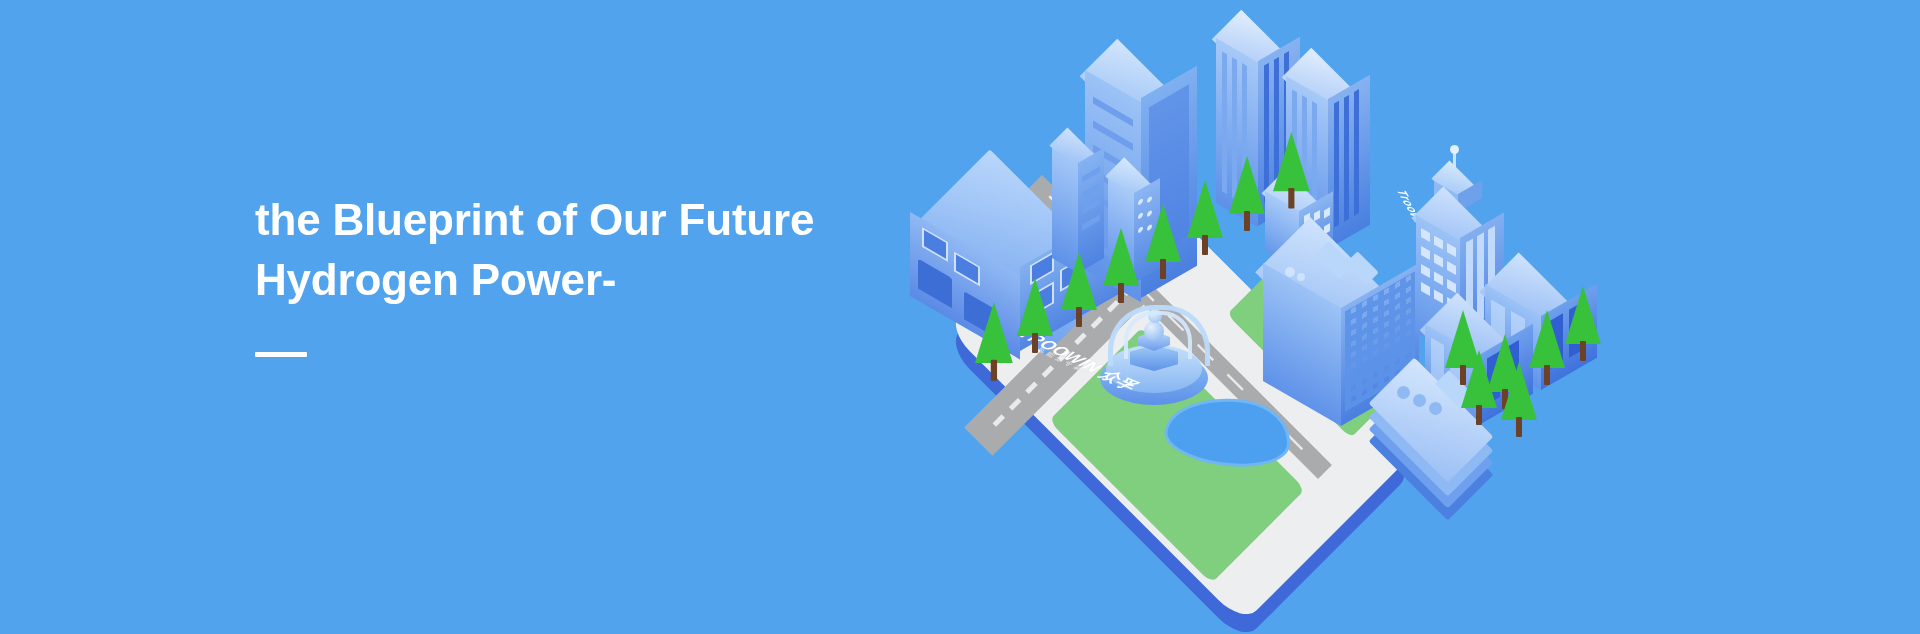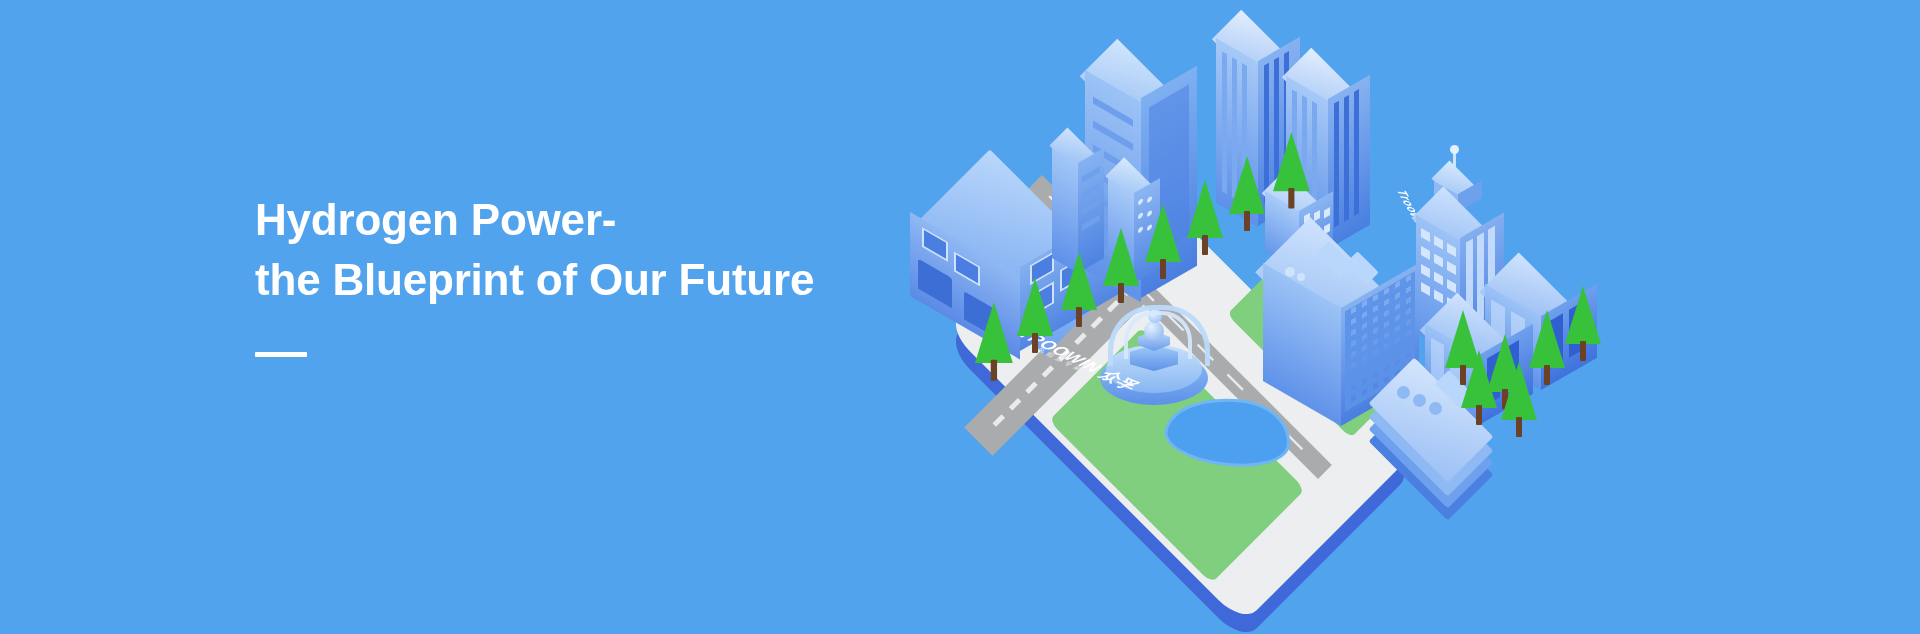--- a/index.html
+++ b/index.html
@@ -113,22 +113,22 @@
     transform:rotate(26.5deg) skewX(-26deg) scaleY(0.86);
     transform-origin:0 0;letter-spacing:3px;font-style:normal;font-weight:normal;
   }
 </style>
 </head>
 <body>
 
 <div id="banner">
 
   <div id="copy">
+    <div class="headline">the Blueprint of Our Future</div>
     <div class="headline">Hydrogen Power-</div>
-    <div class="headline">the Blueprint of Our Future</div>
     <div id="rule"></div>
   </div>
 
   <div id="scene">
 
     <div class="plate" id="plate-side"></div>
     <div class="plate" id="plate-top"></div>
 
     <div class="grass" id="grass-front"></div>
     <div class="grass" id="grass-right"></div>

